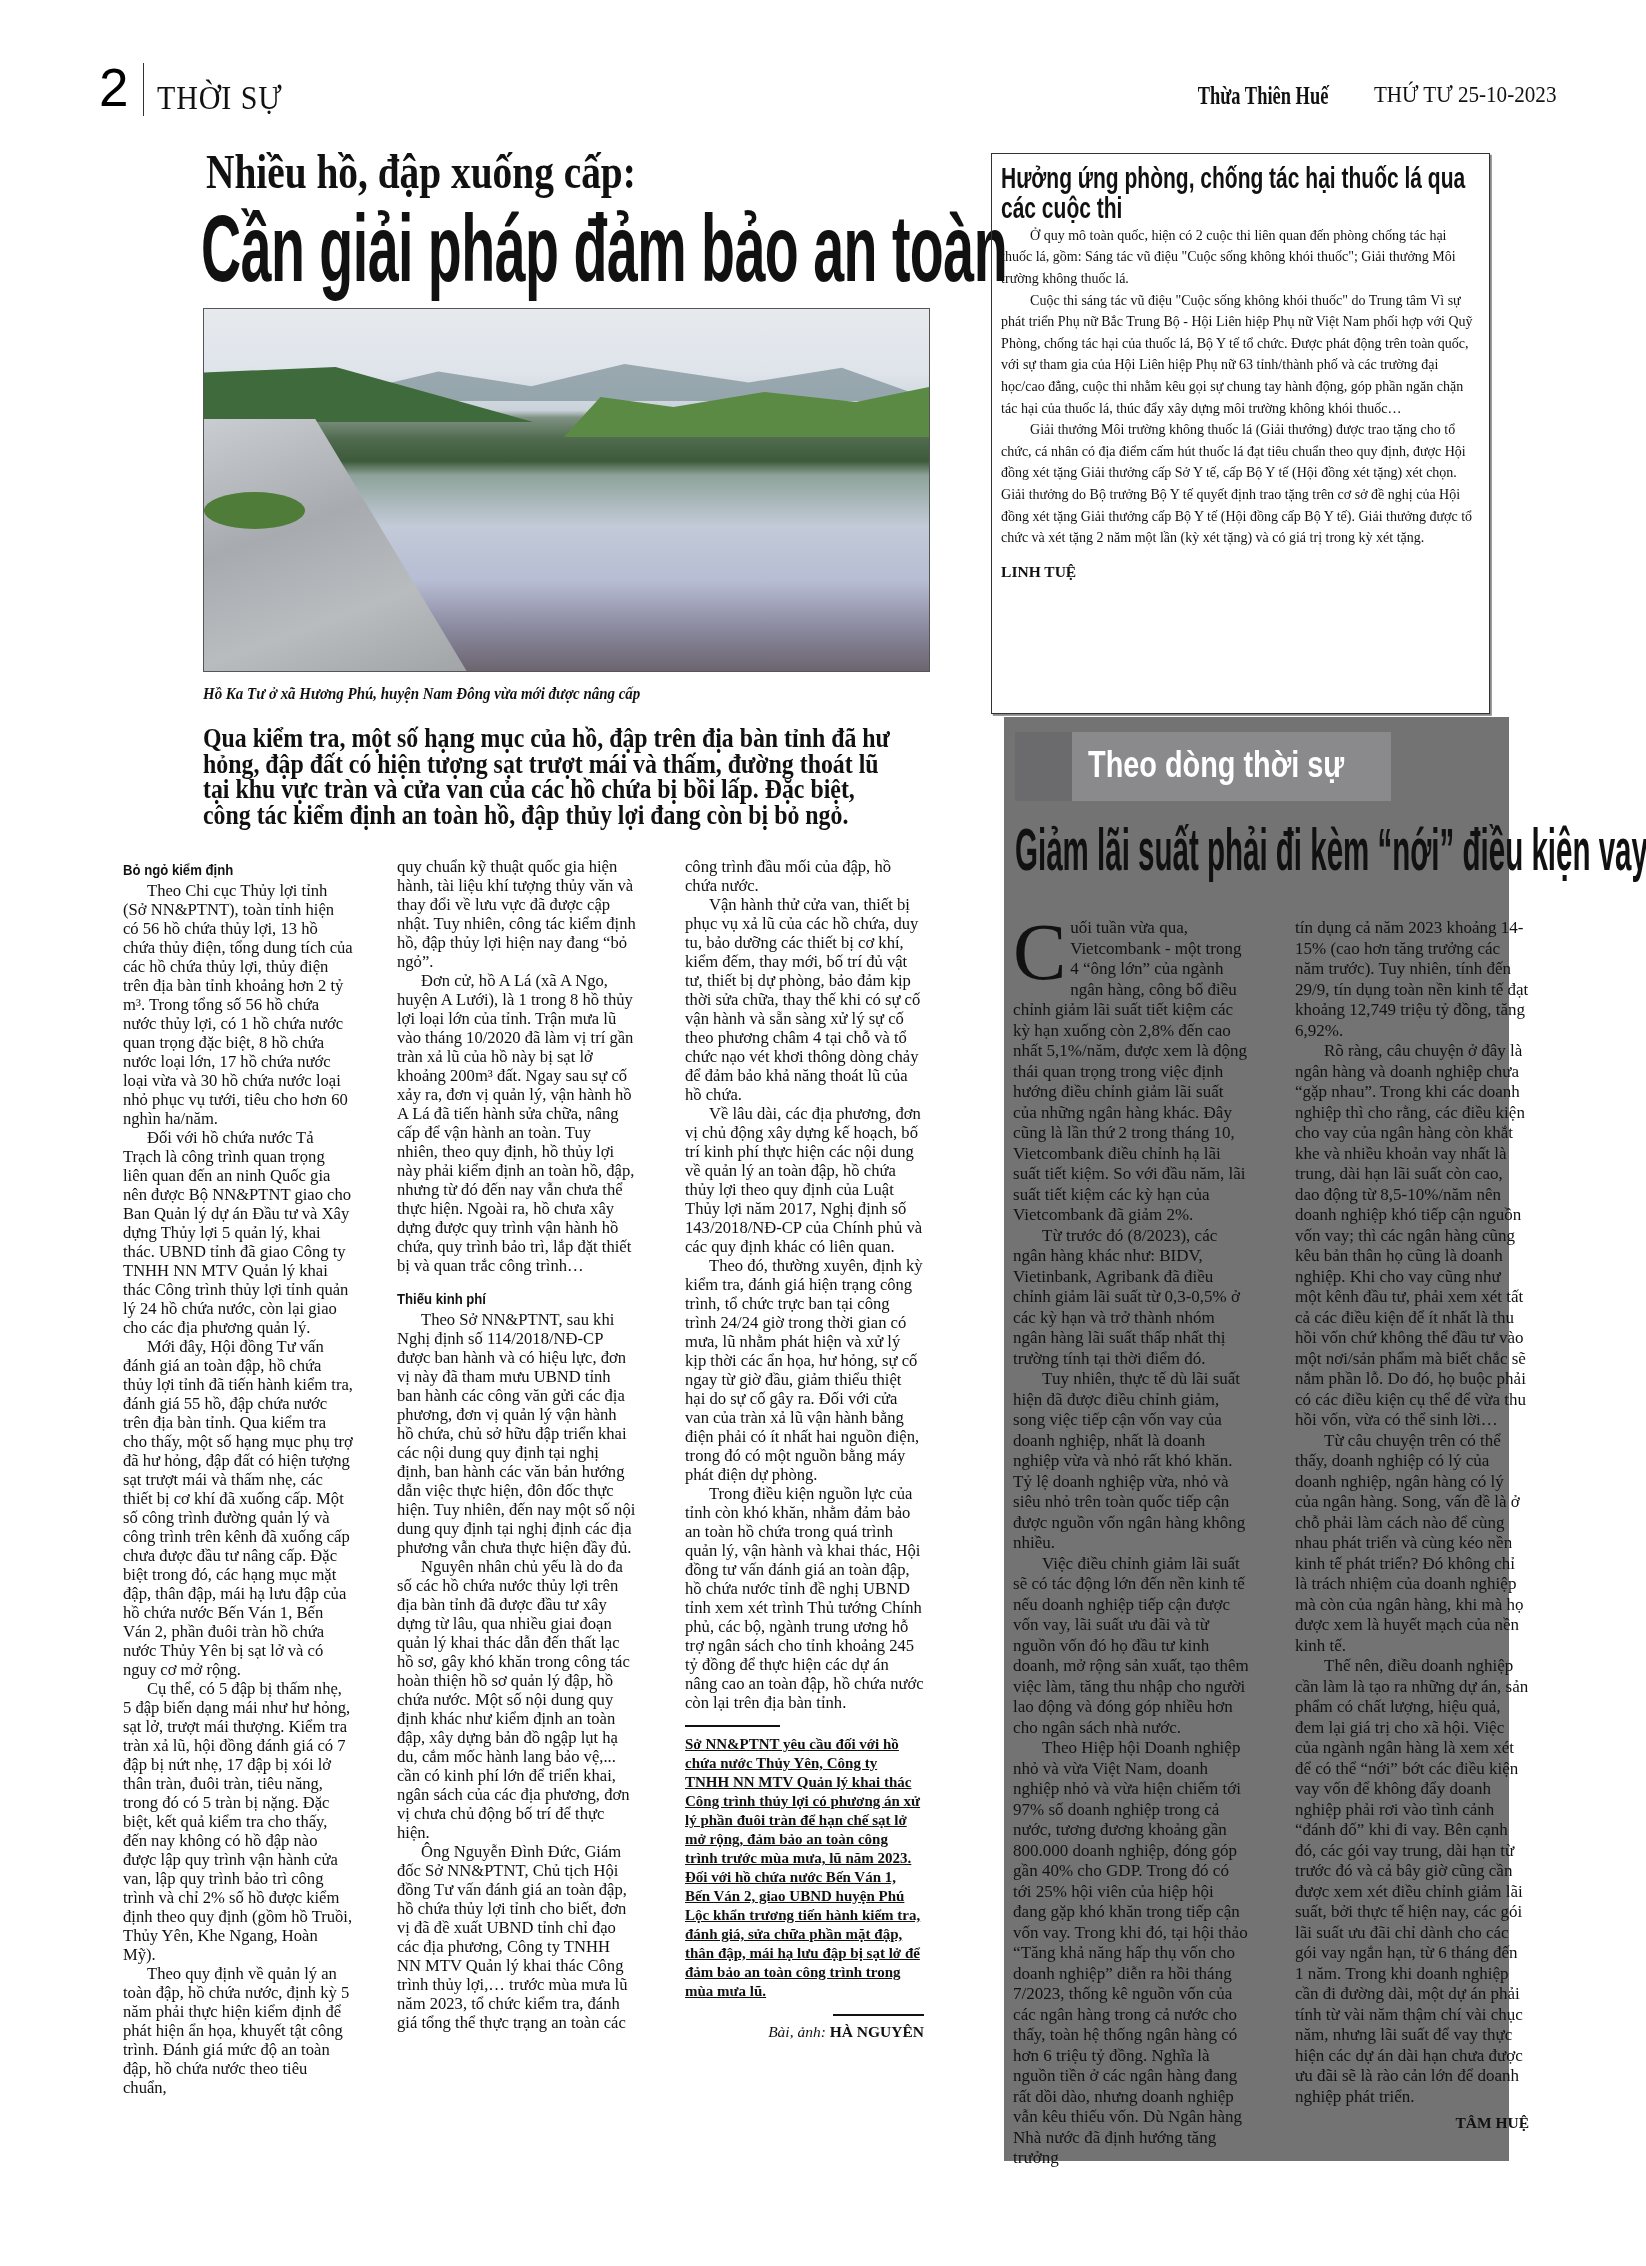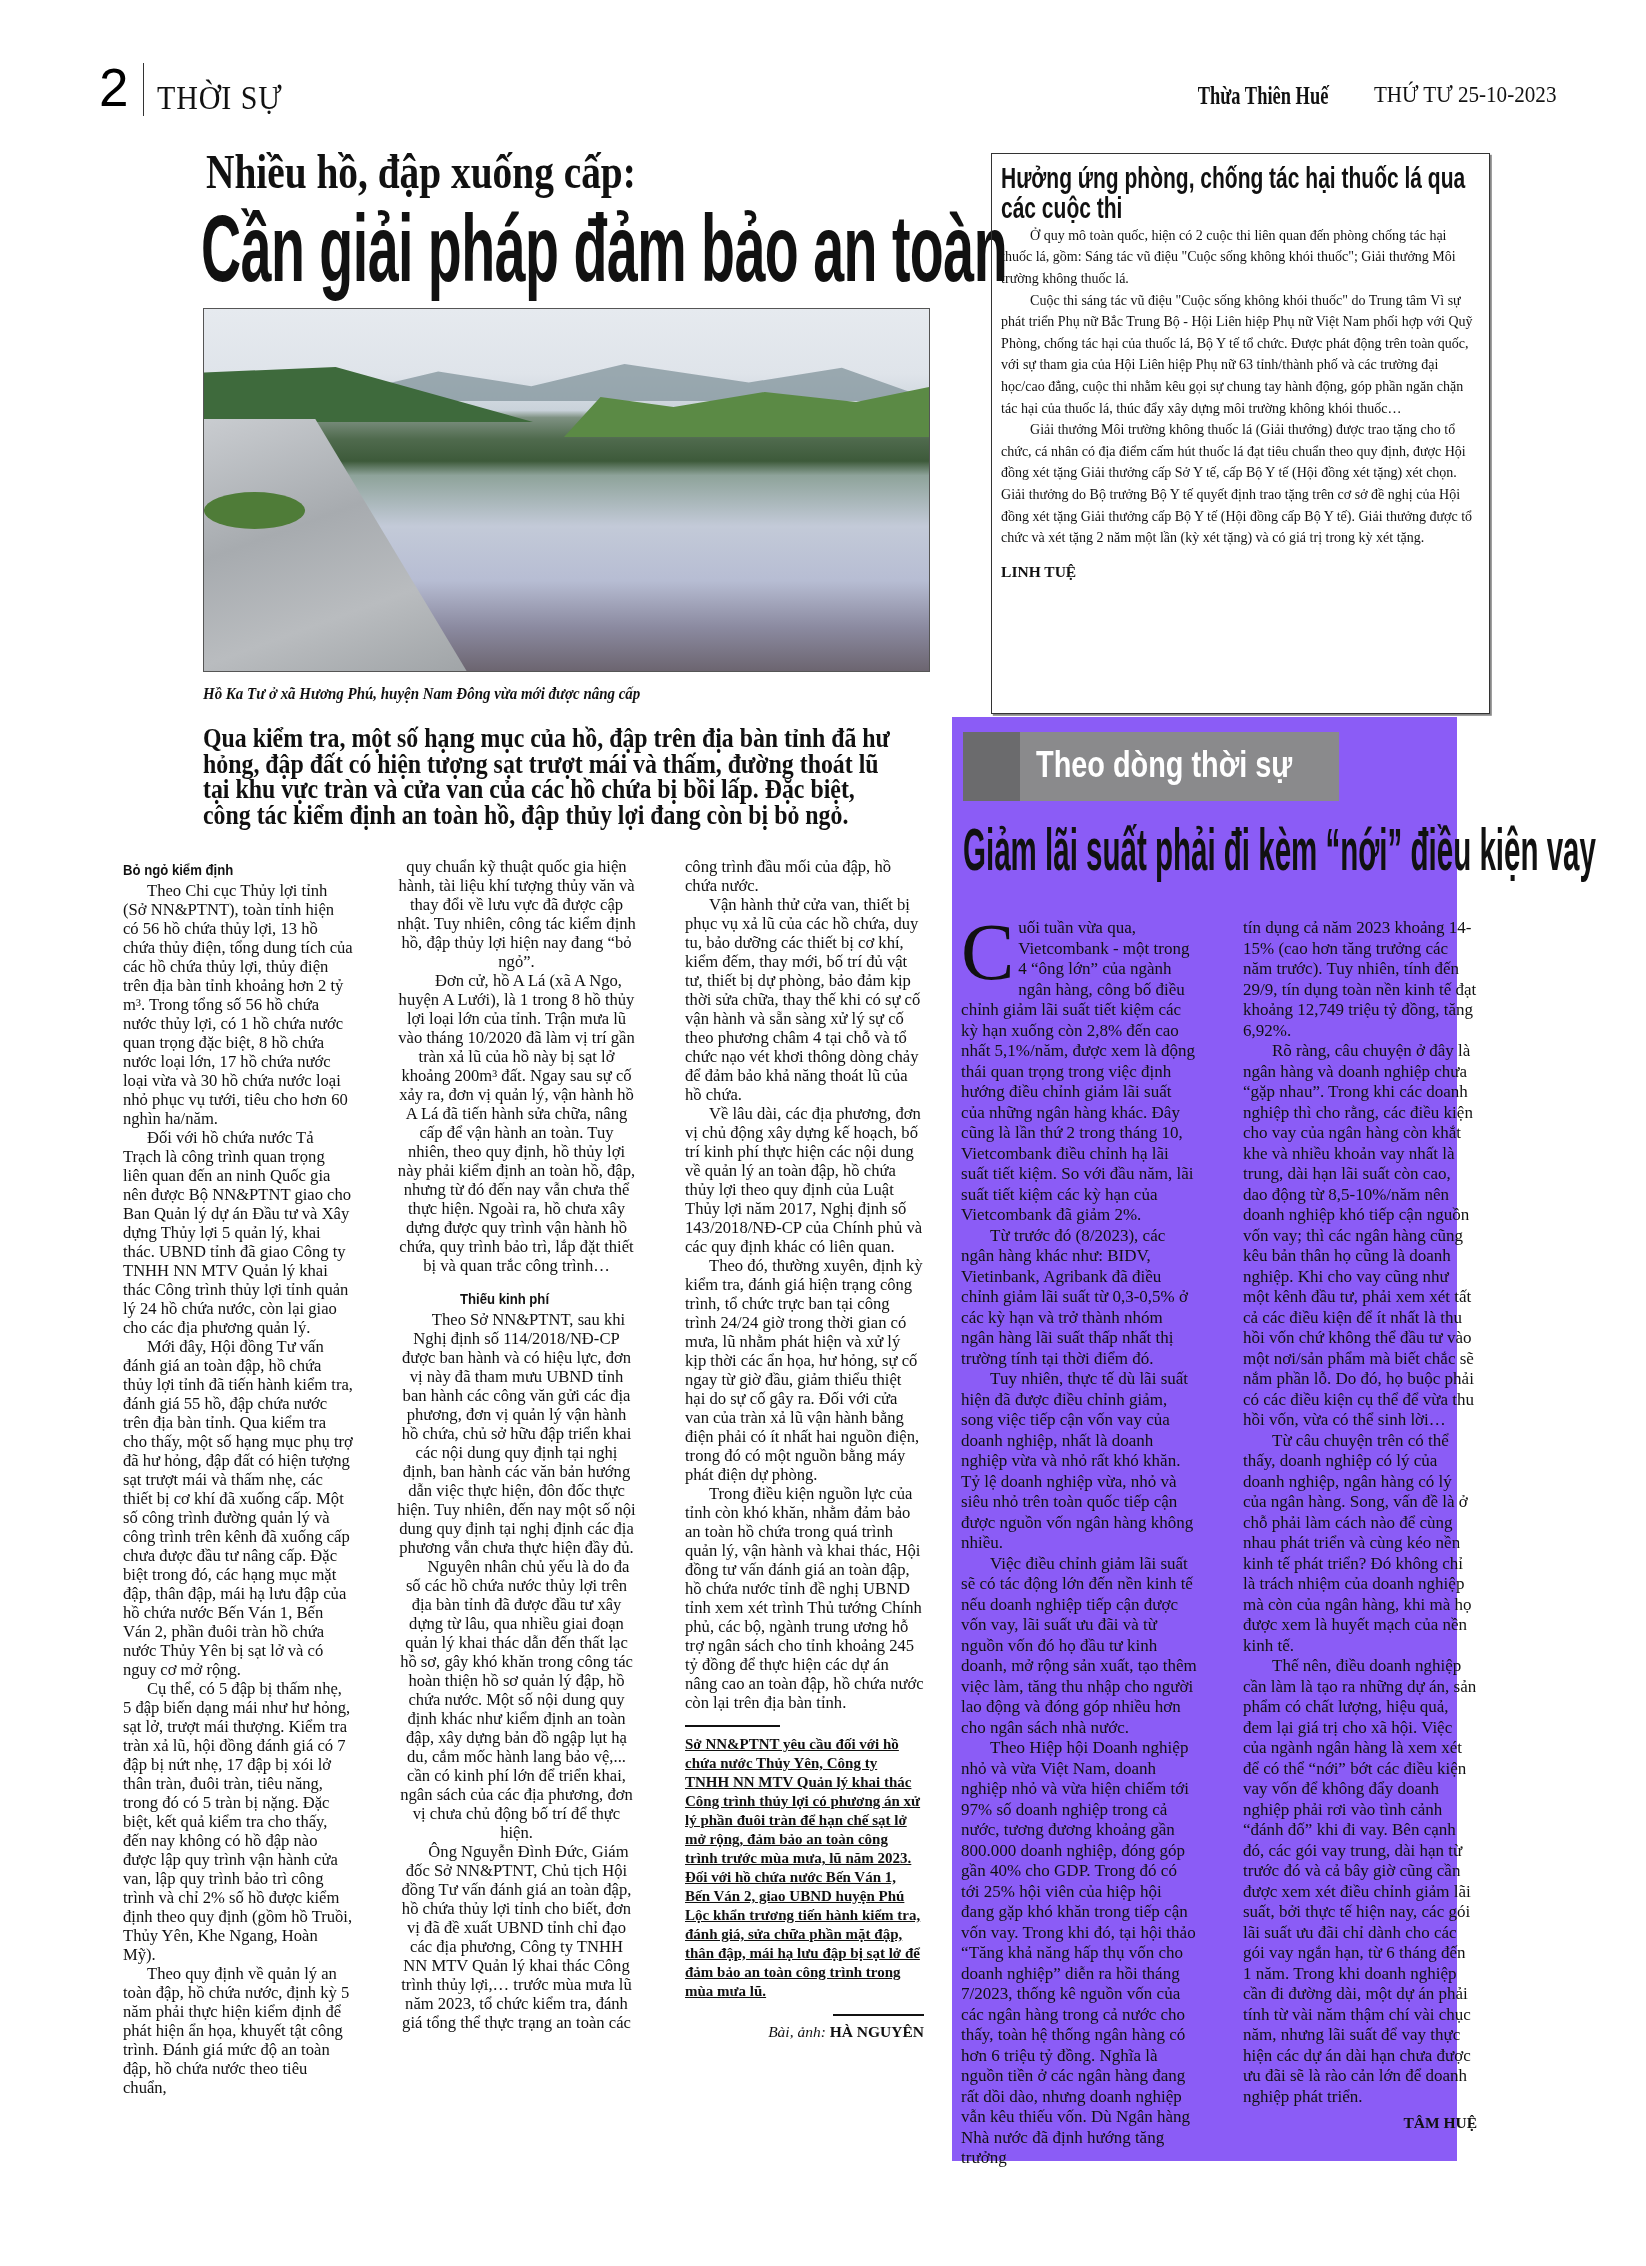--- a/index.html
+++ b/index.html
@@ -25,40 +25,40 @@
   .photo-trees-right { position: absolute; right: 0; top: 78px; width: 365px; height: 50px; background: #5b8a45; clip-path: polygon(0 100%, 10% 20%, 30% 40%, 55% 10%, 80% 30%, 100% 0, 100% 100%); }
   .photo-mtn { position: absolute; left: 110px; top: 55px; width: 621px; height: 37px; background: #8798a0; clip-path: polygon(0 100%, 20% 20%, 35% 60%, 50% 0, 70% 50%, 85% 10%, 100% 100%); opacity: .8; }
 
   .caption { position: absolute; left: 203px; top: 683px; font-style: italic; font-weight: bold; font-size: 17.4px; transform: scaleX(0.86); transform-origin: left center; white-space: nowrap; }
 
   .lead { position: absolute; left: 203px; top: 726px; width: 768px; font-weight: bold; font-size: 26.5px; line-height: 25.6px; transform: scaleX(0.9); transform-origin: left top; }
 
   .col { position: absolute; top: 857px; font-size: 16.6px; line-height: 19px; text-align: left; }
   .col p { margin: 0; text-indent: 24px; }
   .col1 { left: 123px; width: 230px; }
-  .col2 { left: 397px; width: 239px; text-align: center; }
+  .col2 { left: 397px; width: 239px; }
   .col3 { left: 685px; width: 239px; }
   .subhead { font-family: "Liberation Sans", sans-serif; font-weight: bold; font-size: 14.6px; margin: 3.7px 0 1.8px; text-indent: 0; transform: scaleX(0.9); transform-origin: left center; }
   .col2 .subhead { margin-top: 14.6px; }
 
   .note-rule { width: 95px; height: 2.7px; background: #111; margin: 12.8px 0 7.3px; }
   .note-box { font-weight: bold; font-size: 15px; line-height: 19px; text-decoration: underline; }
   .byline-rule { width: 91px; height: 2.7px; background: #111; margin: 12.8px 0 5.5px auto; }
   .byline { text-align: right; font-size: 15.5px; }
   .byline i { font-style: italic; }
   .byline b { font-weight: bold; }
 
   
   .smoking-box { position: absolute; left: 991px; top: 153px; width: 479px; height: 541px; border: 1.4px solid #333; padding: 9.1px 9.1px; box-shadow: 1.8px 1.8px 0 #888; }
   .smoking-title { font-family: "Liberation Sans", sans-serif; font-weight: bold; font-size: 30px; line-height: 30px; transform: scaleX(0.7); transform-origin: left top; width: 142%; margin-bottom: 1.8px; }
   .smoking-body p { margin: 0; font-size: 14px; line-height: 21.6px; text-indent: 29px; }
   .smoking-author { text-align: left; font-weight: bold; font-size: 15.5px; margin-top: 14.6px; }
 
   
-  .interest-box { position: absolute; left: 952px; top: 717px; width: 479px; height: 1444px; background: #8b5cf6; padding: 0 12.8px; }
+  .interest-box { position: absolute; left: 1004px; top: 717px; width: 479px; height: 1444px; background: #737373; padding: 0 12.8px; }
   .tag-bar { position: absolute; left: 11px; top: 14.6px; width: 376px; height: 69px; background: #8a8a8c; }
   .tag-bar .tag-left { position: absolute; left: 0; top: 0; width: 57px; height: 69px; background: #6b6b6d; }
   .tag-label { position: absolute; left: 73px; top: 12.8px; font-family: "Liberation Sans", sans-serif; font-weight: bold; font-size: 37px; color: #ffffff; transform: scaleX(0.78); transform-origin: left center; white-space: nowrap; }
   .interest-title { position: absolute; left: 11px; top: 101px; font-family: "Liberation Sans", sans-serif; font-weight: bold; font-size: 60px; line-height: 64px; transform: scaleX(0.492); transform-origin: left top; white-space: nowrap; }
   .icol { position: absolute; top: 201px; font-size: 17px; line-height: 20.5px; }
   .icol p { margin: 0; text-indent: 29px; }
   .icol1 { left: 9.1px; width: 236px; }
   .icol2 { left: 291px; width: 234px; }
   .dropcap { float: left; font-size: 80px; line-height: 64px; margin: 1.8px 3.7px 0 0; font-family: "Liberation Serif", serif; }
   .first-para { text-indent: 0 !important; }

